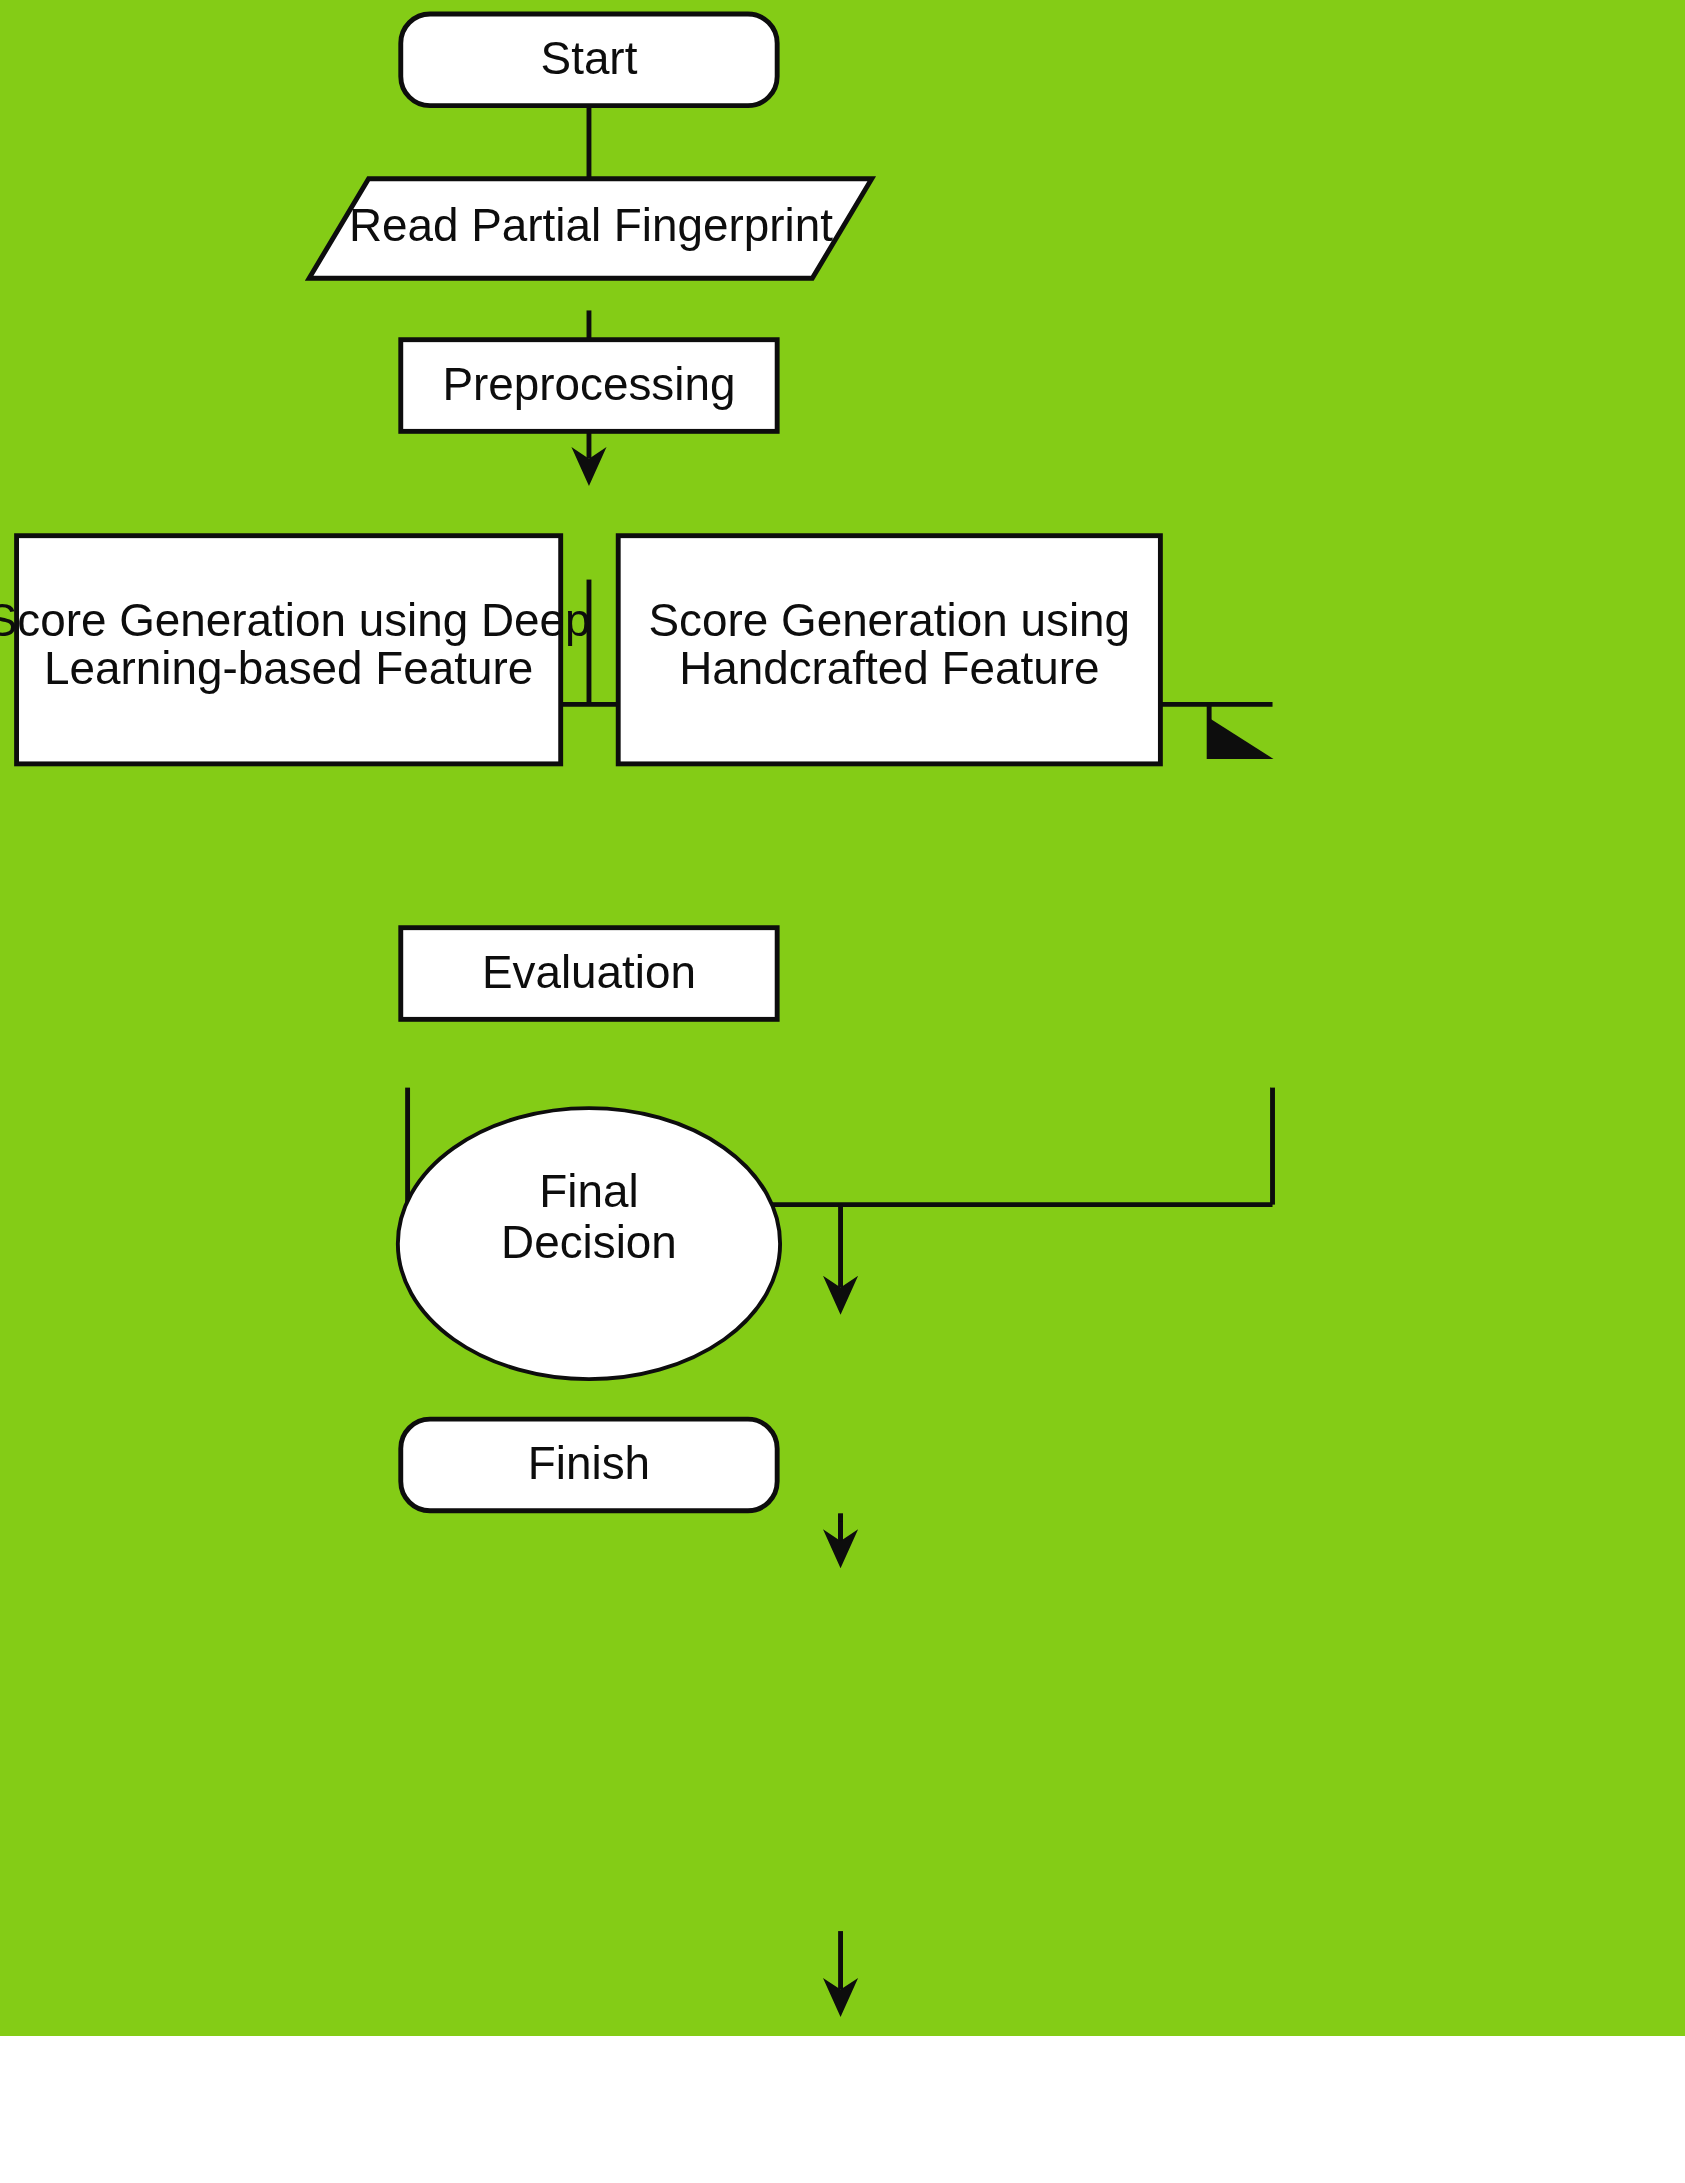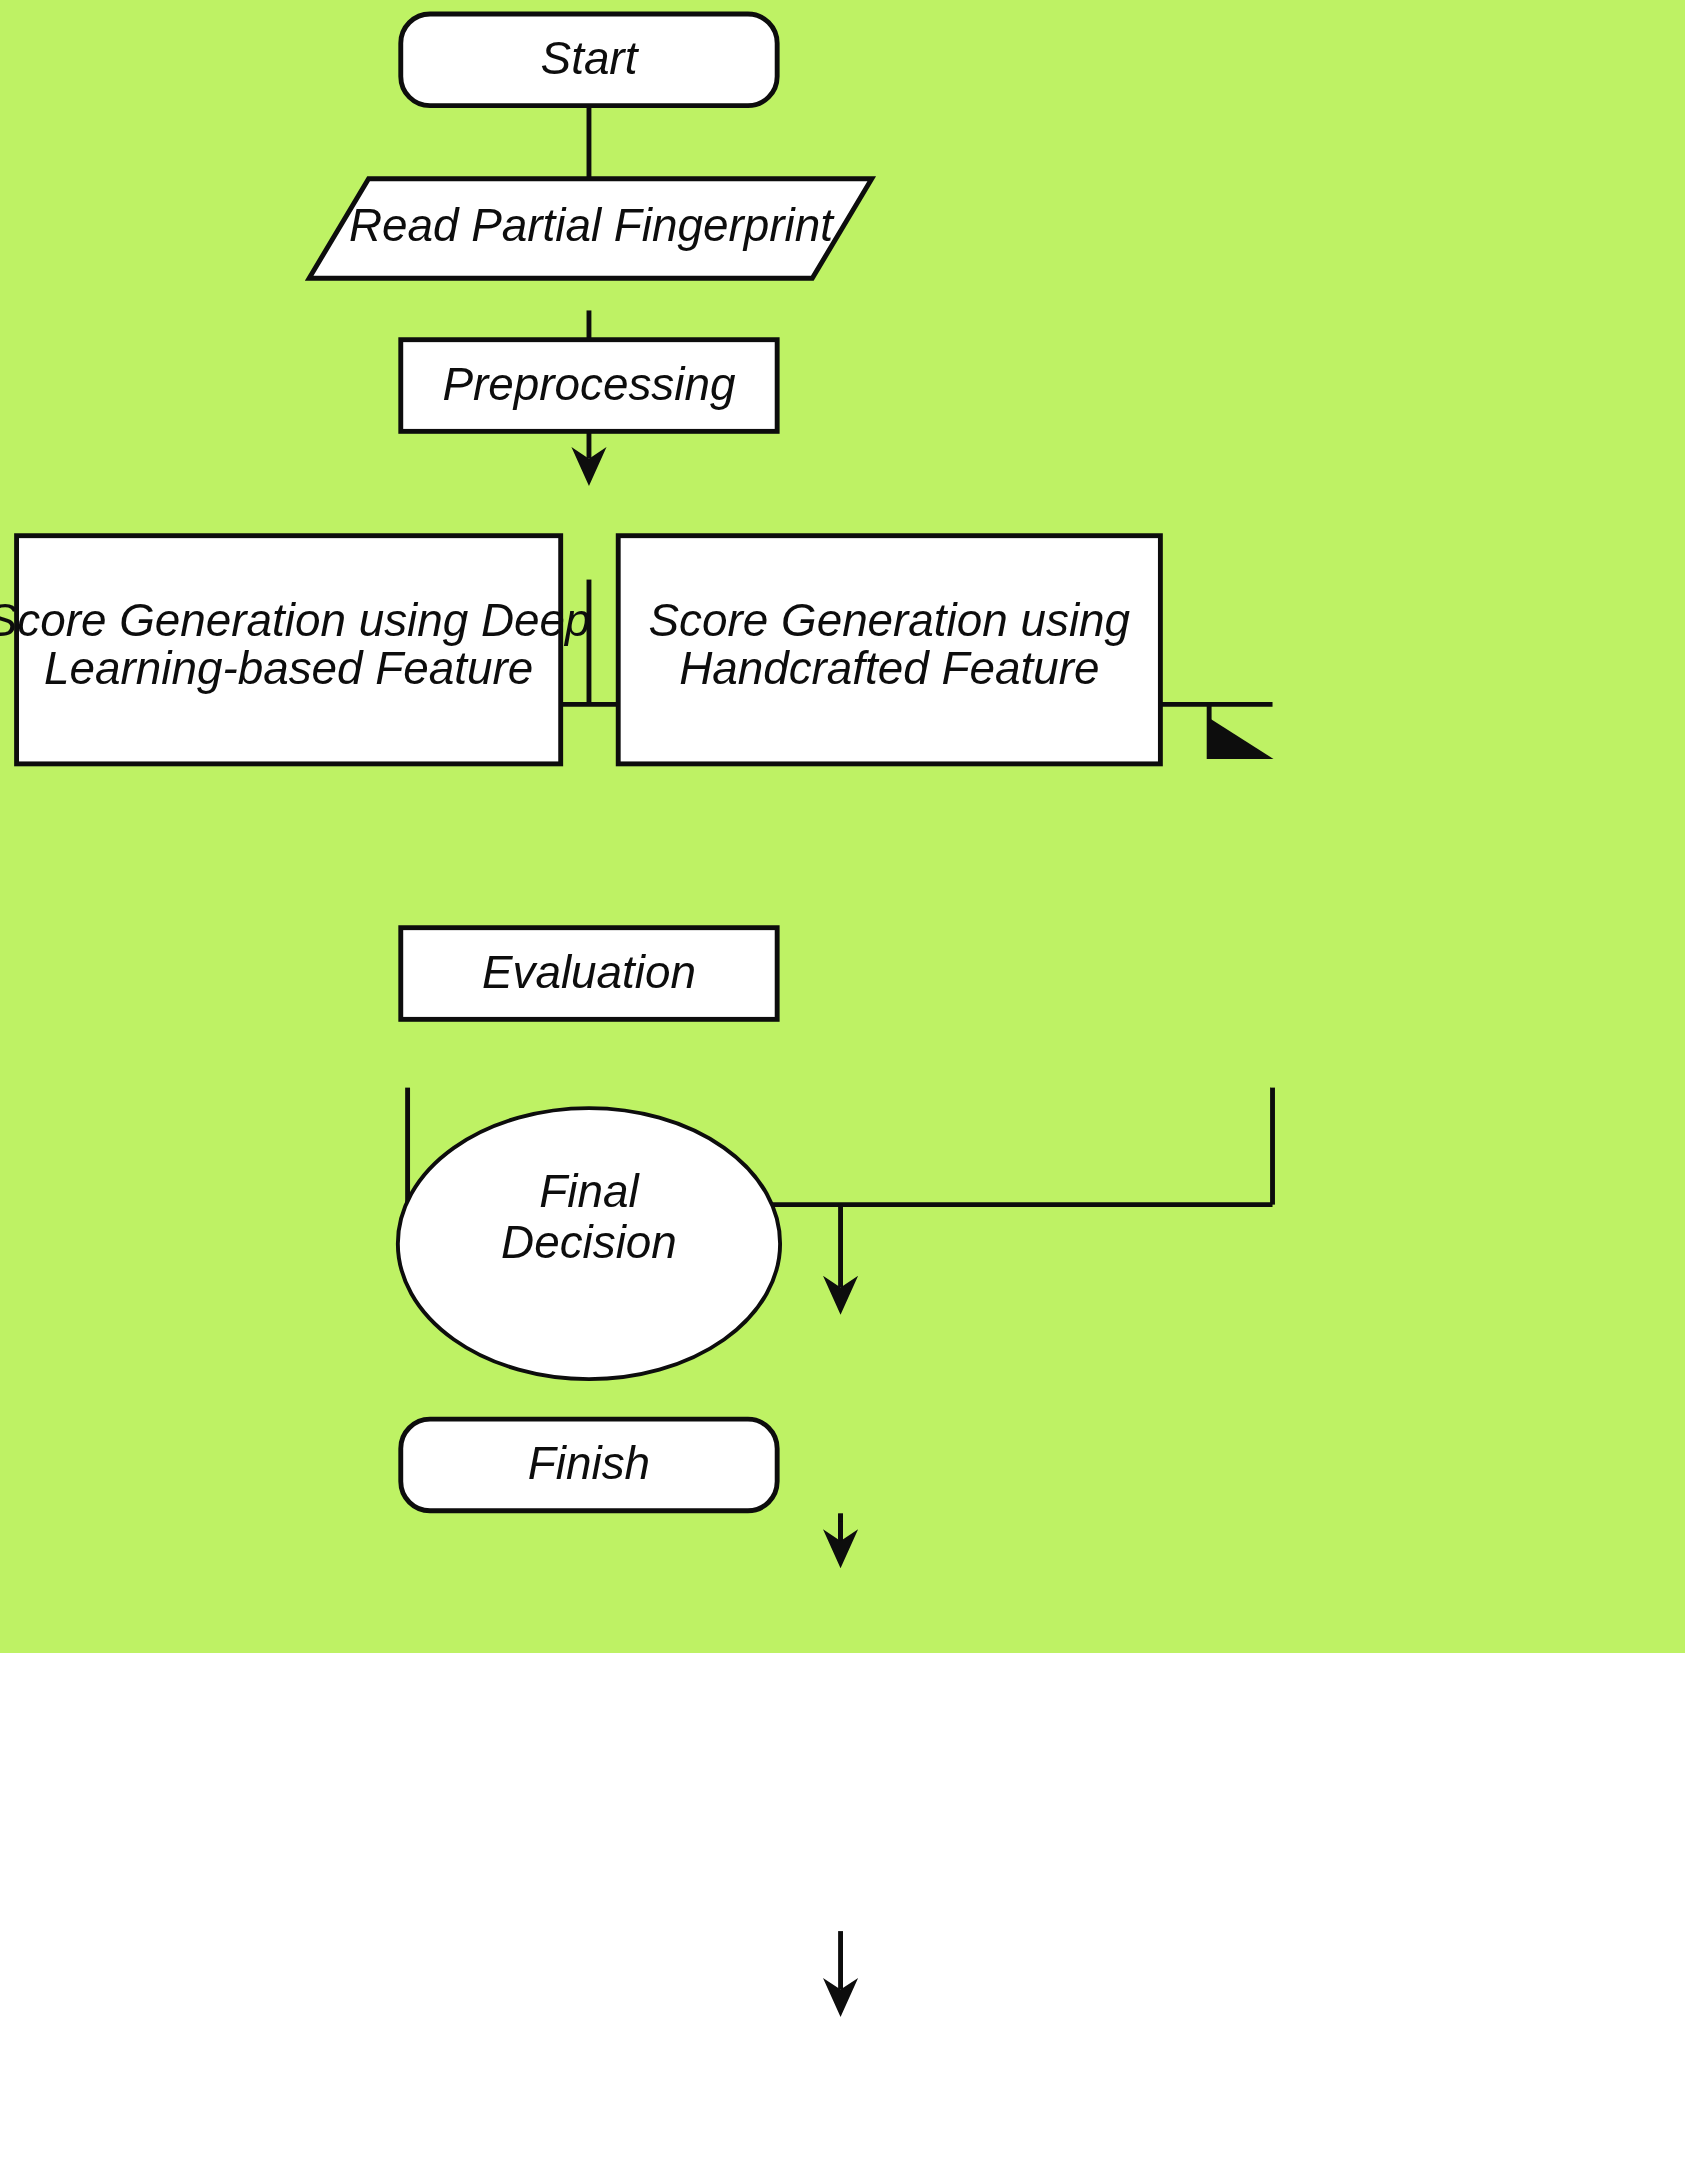--- a/index.html
+++ b/index.html
@@ -10,23 +10,22 @@
   }
   body {
     width: 1685px;
     height: 2184px;
     font-family: "Liberation Sans", sans-serif;
     overflow: hidden;
   }
   #flowchart-root {
     position: relative;
     width: 1685px;
-    height: 1653px;
-    background: #bef264;
-    font-style: italic;
+    height: 2036px;
+    background: #84cc16;
   }
   svg.flow-canvas {
     display: block;
     width: 1685px;
     height: 2184px;
   }
   .node-shape {
     fill: #ffffff;
     stroke: #0d0d0d;
     stroke-width: 5;

